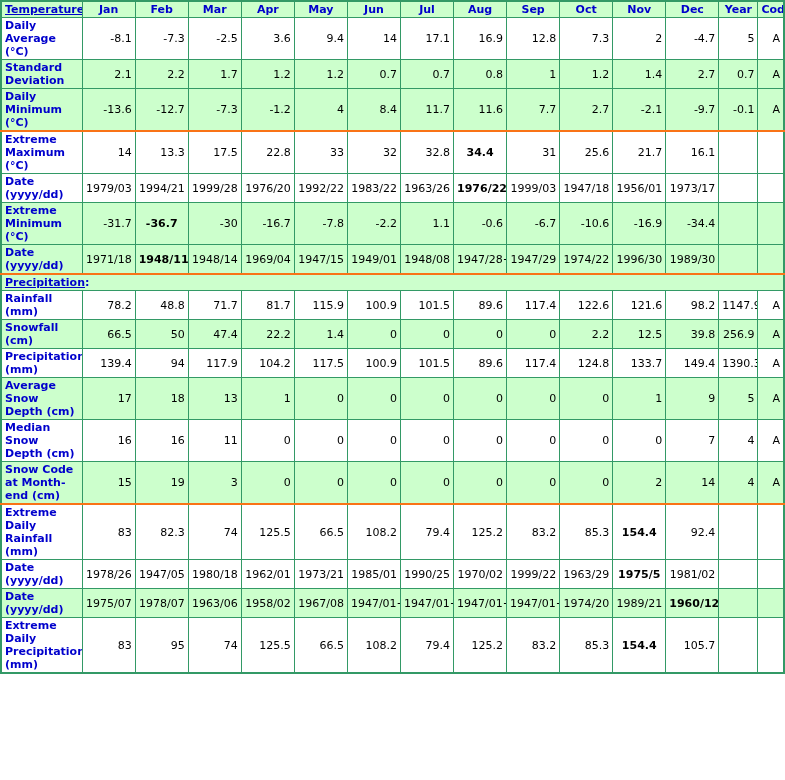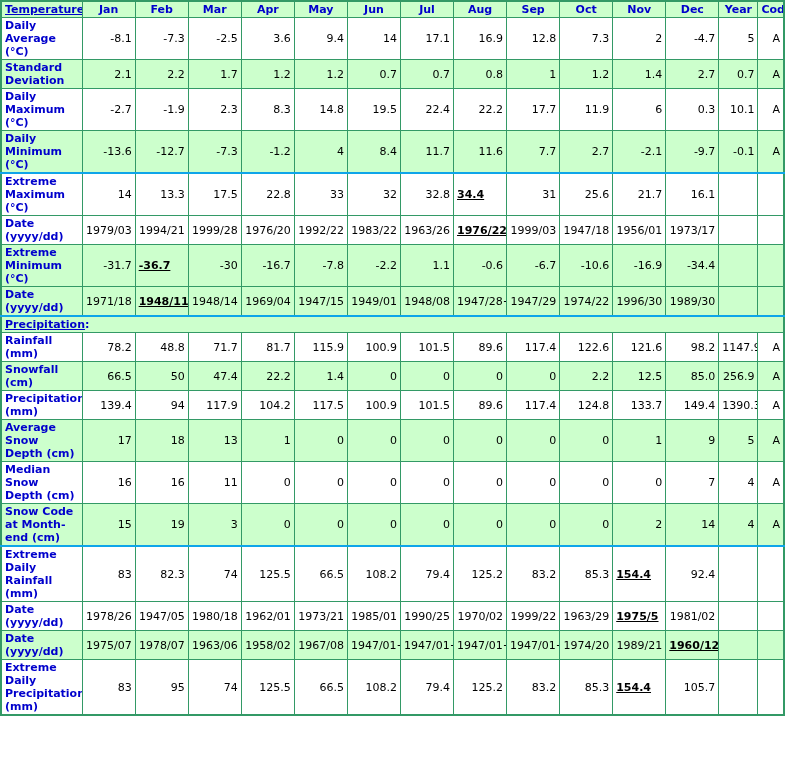--- a/index.html
+++ b/index.html
@@ -33,32 +33,31 @@
     font-weight: bold;
     text-align: center;
   }
   td.num-cell {
     color: #000000;
     text-align: right;
     white-space: nowrap;
   }
   td.num-cell.record {
     font-weight: bold;
-    text-align: left;
-    text-decoration: underline;
+    text-align: center;
   }
   .section-title-cell {
     color: #993366;
     font-weight: bold;
     font-size: 11px;
     text-align: left;
     vertical-align: middle;
   }
   .section-link { text-decoration: underline; cursor: pointer; }
-  tr.heavy-top td, tr.heavy-top th { border-top: 2px solid #0ea5e9; }
+  tr.heavy-top td, tr.heavy-top th { border-top: 2px solid #f97316; }
 </style>
 </head>
 <body>
 
 <table class="climate">
   <colgroup>
     <col style="width:81px">
     <col style="width:53px">
       <col style="width:53px">
       <col style="width:53px">
@@ -120,37 +119,20 @@
         <td class="num-cell shade-green">0.7</td>
         <td class="num-cell shade-green">0.8</td>
         <td class="num-cell shade-green">1</td>
         <td class="num-cell shade-green">1.2</td>
         <td class="num-cell shade-green">1.4</td>
         <td class="num-cell shade-green">2.7</td>
         <td class="num-cell shade-green">0.7</td>
         <td class="num-cell shade-green">A</td>
       </tr>
       <tr>
-        <td class="label-cell shade-white">Daily Maximum (°C)</td>
-        <td class="num-cell shade-white">-2.7</td>
-        <td class="num-cell shade-white">-1.9</td>
-        <td class="num-cell shade-white">2.3</td>
-        <td class="num-cell shade-white">8.3</td>
-        <td class="num-cell shade-white">14.8</td>
-        <td class="num-cell shade-white">19.5</td>
-        <td class="num-cell shade-white">22.4</td>
-        <td class="num-cell shade-white">22.2</td>
-        <td class="num-cell shade-white">17.7</td>
-        <td class="num-cell shade-white">11.9</td>
-        <td class="num-cell shade-white">6</td>
-        <td class="num-cell shade-white">0.3</td>
-        <td class="num-cell shade-white">10.1</td>
-        <td class="num-cell shade-white">A</td>
-      </tr>
-      <tr>
         <td class="label-cell shade-green">Daily Minimum (°C)</td>
         <td class="num-cell shade-green">-13.6</td>
         <td class="num-cell shade-green">-12.7</td>
         <td class="num-cell shade-green">-7.3</td>
         <td class="num-cell shade-green">-1.2</td>
         <td class="num-cell shade-green">4</td>
         <td class="num-cell shade-green">8.4</td>
         <td class="num-cell shade-green">11.7</td>
         <td class="num-cell shade-green">11.6</td>
         <td class="num-cell shade-green">7.7</td>
@@ -254,21 +236,21 @@
         <td class="num-cell shade-green">50</td>
         <td class="num-cell shade-green">47.4</td>
         <td class="num-cell shade-green">22.2</td>
         <td class="num-cell shade-green">1.4</td>
         <td class="num-cell shade-green">0</td>
         <td class="num-cell shade-green">0</td>
         <td class="num-cell shade-green">0</td>
         <td class="num-cell shade-green">0</td>
         <td class="num-cell shade-green">2.2</td>
         <td class="num-cell shade-green">12.5</td>
-        <td class="num-cell shade-green">85.0</td>
+        <td class="num-cell shade-green">39.8</td>
         <td class="num-cell shade-green">256.9</td>
         <td class="num-cell shade-green">A</td>
       </tr>
       <tr>
         <td class="label-cell shade-white">Precipitation (mm)</td>
         <td class="num-cell shade-white">139.4</td>
         <td class="num-cell shade-white">94</td>
         <td class="num-cell shade-white">117.9</td>
         <td class="num-cell shade-white">104.2</td>
         <td class="num-cell shade-white">117.5</td>

